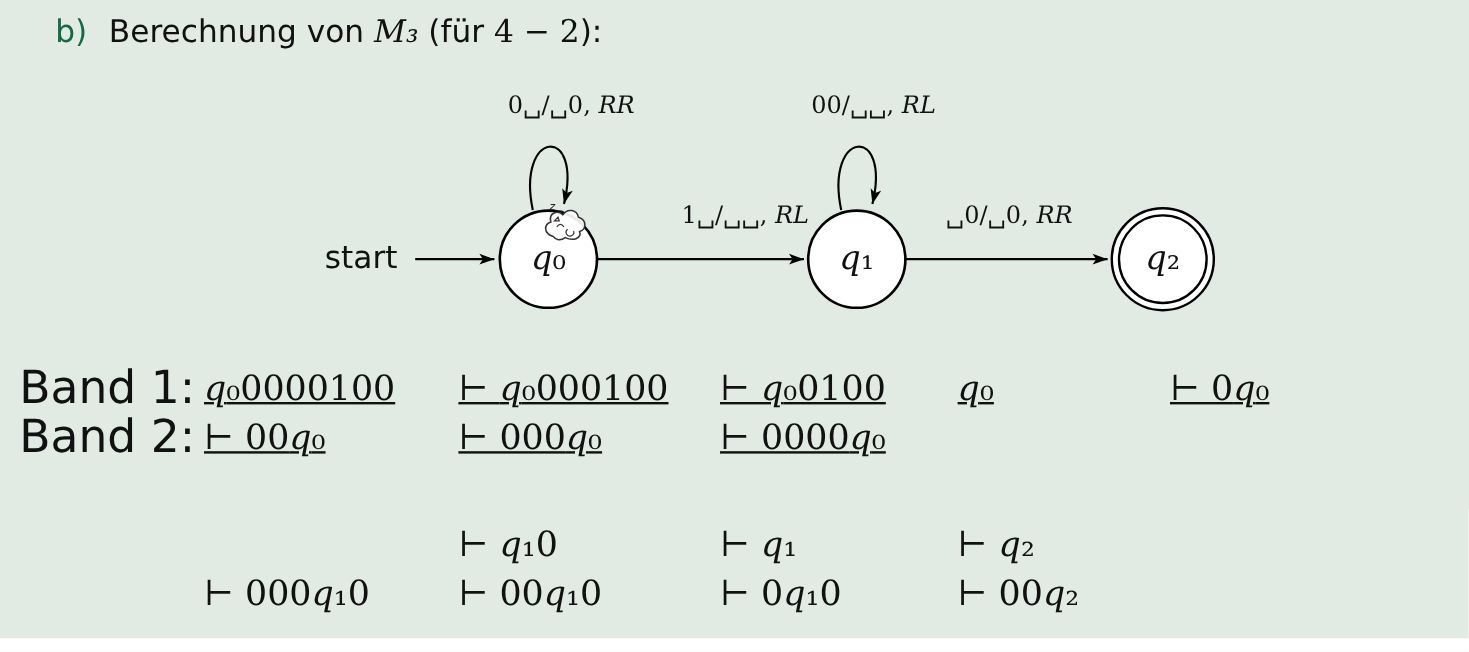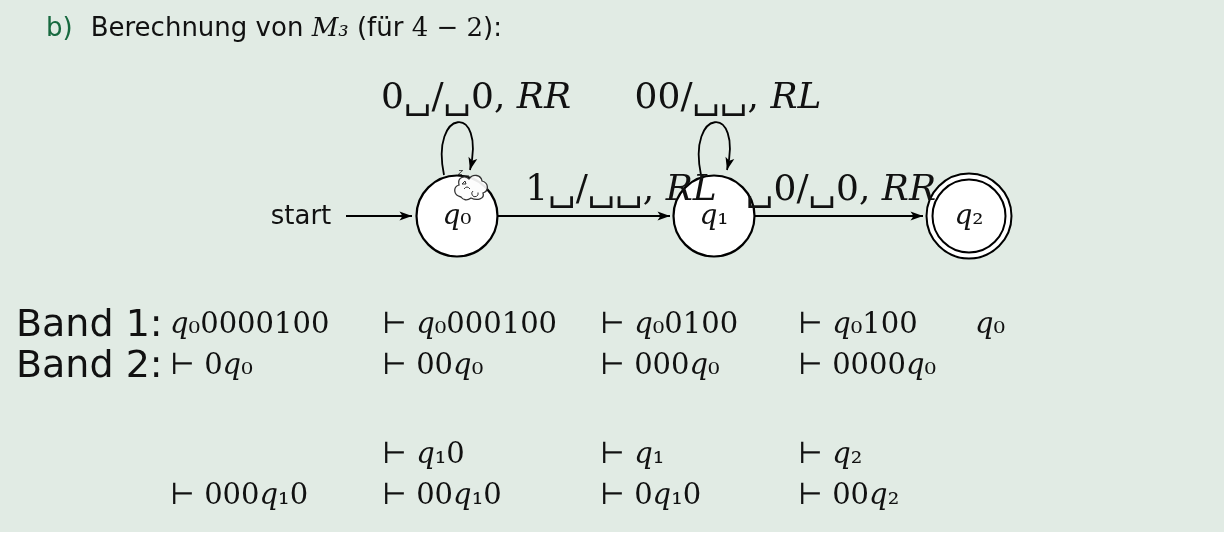--- a/index.html
+++ b/index.html
@@ -29,21 +29,21 @@
   }
   .math-n {
     font-family:"DejaVu Serif","DejaVu Sans",serif;
   }
   
   .diagram { position:absolute; left:0; top:70px; width:1224px; height:232px; }
   .diagram svg.wires { position:absolute; left:0; top:0; }
   .lbl {
     position:absolute; transform:translateX(-50%);
     font-family:"DejaVu Serif","DejaVu Sans",serif;
-    font-size:36px; line-height:1.1; white-space:nowrap;
+    font-size:20px; line-height:1.1; white-space:nowrap;
   }
   .loop-lbl { top:6px; }
   .edge-lbl { top:98px; }
   .state-lbl {
     position:absolute; transform:translate(-50%,-54%);
     font-family:"DejaVu Serif","DejaVu Sans",serif;
     font-size:28px; white-space:nowrap;
   }
   .start-lbl {
     position:absolute; left:262px; top:130px; width:78px;
@@ -56,21 +56,21 @@
     font-size:38px; line-height:41px;
   }
   .trace-grid {
     position:absolute; left:170px;
     display:grid;
     grid-template-columns:212px 218px 198px 177px auto;
     font-family:"DejaVu Serif","DejaVu Sans",serif;
     font-size:29px; line-height:41px;
     white-space:nowrap;
   }
-  .part1 { top:303px; }
+  .part1 { top:303px;text-decoration:underline; }
   .part2 { top:433px; }
   .trace-grid em, .lbl em, .state-lbl em { font-style:italic; font-family:inherit; }
 </style>
 </head>
 <body>
 
 <div class="slide">
   <div class="green-area" style="background: rgb(225, 235, 228);"></div>
   <div class="bottom-strip"></div>
 
@@ -121,21 +121,20 @@
 
   <div class="band-labels">
     <div>Band 1:</div>
     <div>Band 2:</div>
   </div>
 
   <div class="trace-grid part1">
     <div class="cell"><em>q</em>₀0000100</div>
     <div class="cell">⊢ <em>q</em>₀000100</div>
     <div class="cell">⊢ <em>q</em>₀0100</div>
-    <div class="cell">⊢ <em>q</em>₀100</div>
     <div class="cell"><em>q</em>₀</div>
     <div class="cell">⊢ 0<em>q</em>₀</div>
     <div class="cell">⊢ 00<em>q</em>₀</div>
     <div class="cell">⊢ 000<em>q</em>₀</div>
     <div class="cell">⊢ 0000<em>q</em>₀</div>
   </div>
 
   <div class="trace-grid part2">
     <div class="cell"></div>
     <div class="cell">⊢ <em>q</em>₁0</div>

